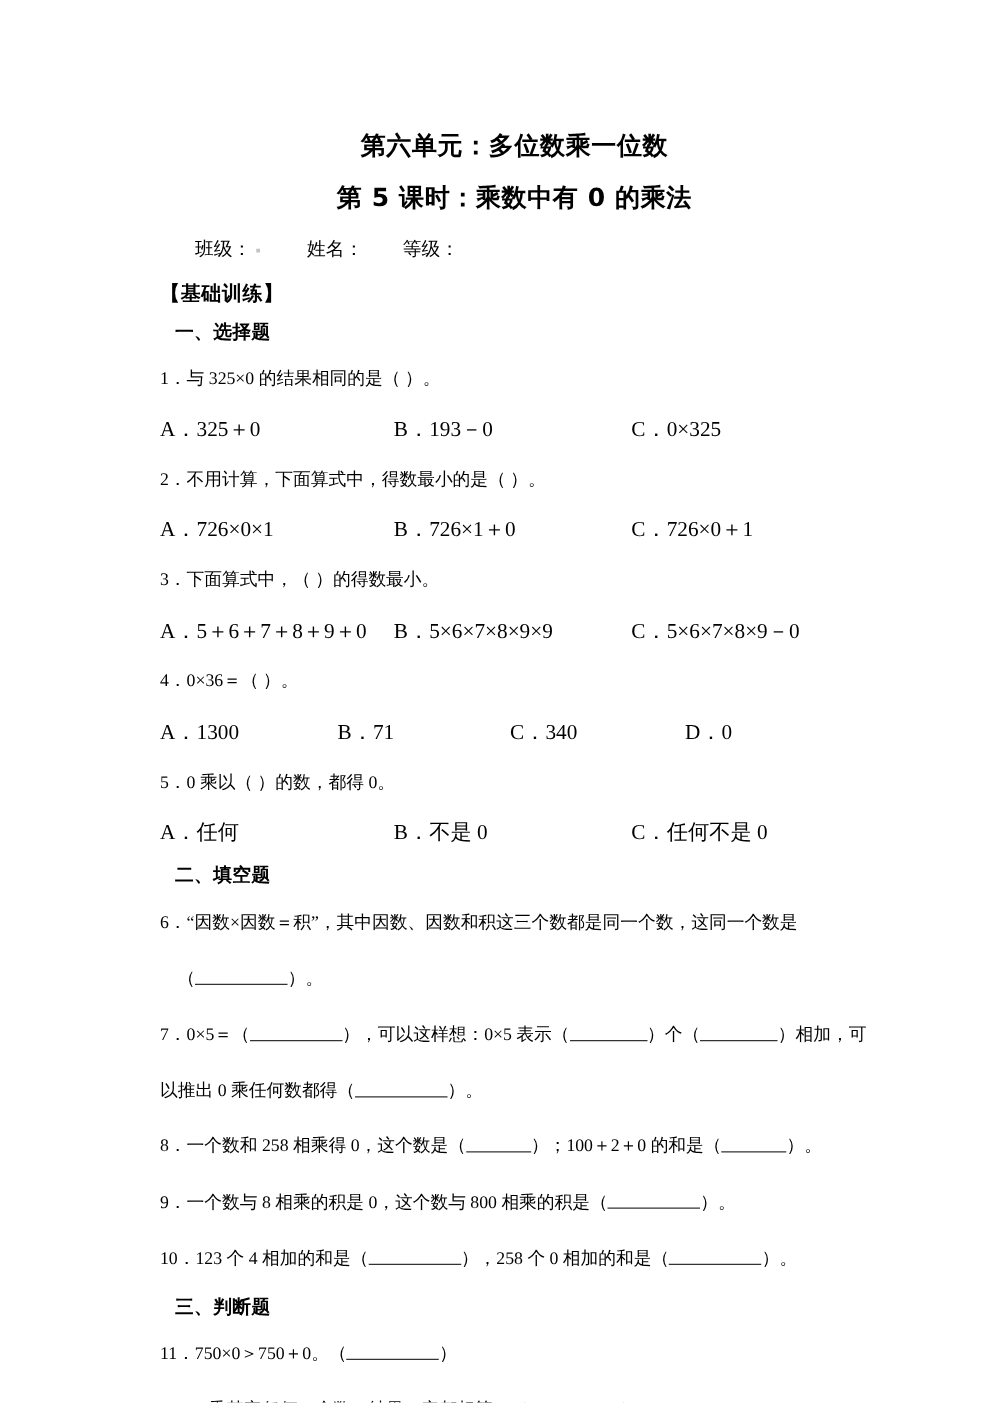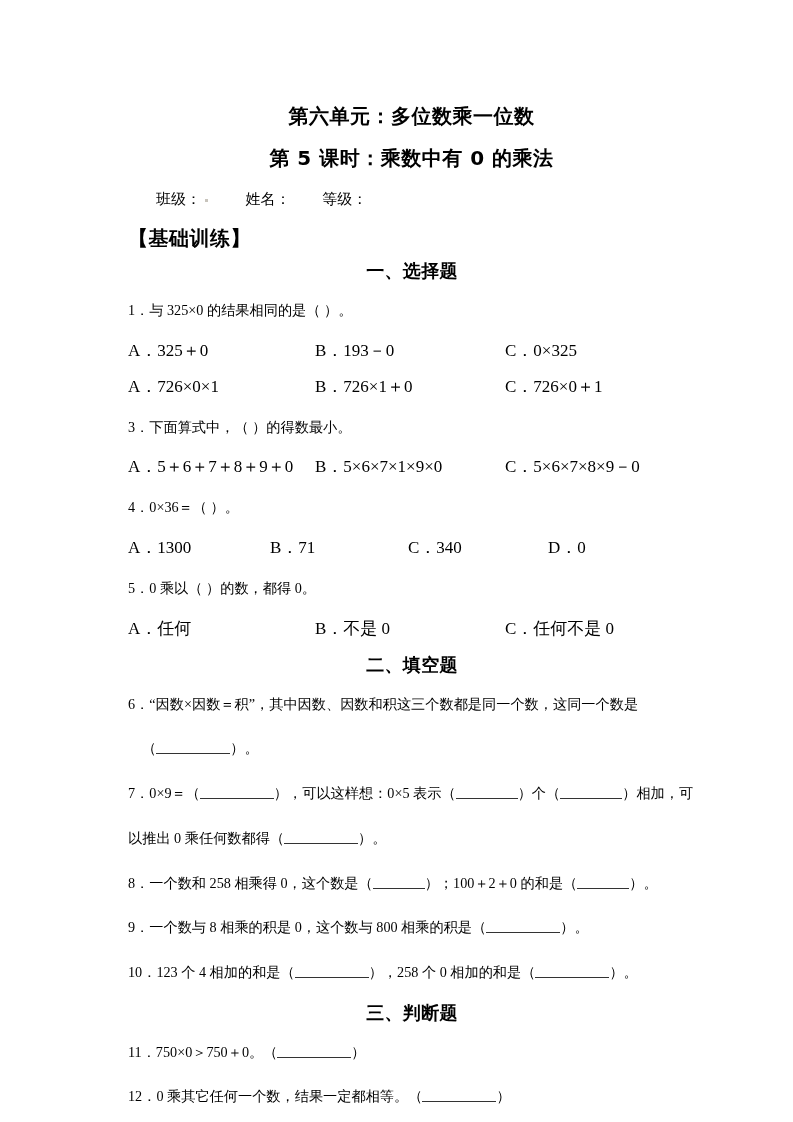--- a/index.html
+++ b/index.html
@@ -64,31 +64,30 @@
     position: absolute;
     left: 113px;
     top: 228px;
     width: 568px;
     font-size: 14.2px;
     line-height: 1;
   }
   .part-title {
     font-family: Liberation Sans, sans-serif;
     font-weight: bold;
-    font-size: 20px;
+    font-size: 16px;
     margin: 0 0 14px 0;
     letter-spacing: 0.5px;
   }
   .sec-title {
     font-family: "DejaVu Sans", "Liberation Sans", sans-serif;
     font-weight: bold;
-    font-size: 18px;
-    margin: 0 0 17px 0;
+    font-size: 15px;
+    margin: 0 0 17px 12px;
     letter-spacing: 0.3px;
-    text-align: center;
   }
   .q {
     margin: 0 0 17px 0;
     font-size: 14.2px;
     line-height: 1.95;
     white-space: normal;
   }
 
   .opts {
     position: relative;
@@ -144,30 +143,31 @@
 
     <div class="sec-title">一、选择题</div>
 
     <div class="q">1．与 325×0 的结果相同的是（      ）。</div>
     <div class="opts c3">
       <span>A．325＋0</span>
       <span>B．193－0</span>
       <span>C．0×325</span>
     </div>
 
+    <div class="q">2．不用计算，下面算式中，得数最小的是（      ）。</div>
     <div class="opts c3">
       <span>A．726×0×1</span>
       <span>B．726×1＋0</span>
       <span>C．726×0＋1</span>
     </div>
 
     <div class="q">3．下面算式中，（      ）的得数最小。</div>
     <div class="opts c3">
       <span>A．5＋6＋7＋8＋9＋0</span>
-      <span>B．5×6×7×1×9×0</span>
+      <span>B．5×6×7×8×9×9</span>
       <span>C．5×6×7×8×9－0</span>
     </div>
 
     <div class="q">4．0×36＝（      ）。</div>
     <div class="opts c4">
       <span>A．1300</span>
       <span>B．71</span>
       <span>C．340</span>
       <span>D．0</span>
     </div>
@@ -180,21 +180,21 @@
     </div>
 
     <div class="sec-title">二、填空题</div>
 
     <div class="q">6．“因数×因数＝积”，其中因数、因数和积这三个数都是同一个数，这同一个数是</div>
     <div class="q indent1">
       <span>（</span><span class="blank b-lg"></span><span>）。</span>
     </div>
 
     <div class="q">
-      <span>7．0×9＝（</span><span class="blank b-lg"></span><span>），可以这样想：0×5 表示（</span><span class="blank b-md"></span><span>）个（</span><span class="blank b-md"></span><span>）相加，可</span>
+      <span>7．0×5＝（</span><span class="blank b-lg"></span><span>），可以这样想：0×5 表示（</span><span class="blank b-md"></span><span>）个（</span><span class="blank b-md"></span><span>）相加，可</span>
     </div>
     <div class="q">
       <span>以推出 0 乘任何数都得（</span><span class="blank b-lg"></span><span>）。</span>
     </div>
 
     <div class="q">
       <span>8．一个数和 258 相乘得 0，这个数是（</span><span class="blank b-sm"></span><span>）；100＋2＋0 的和是（</span><span class="blank b-sm"></span><span>）。</span>
     </div>
 
     <div class="q">

